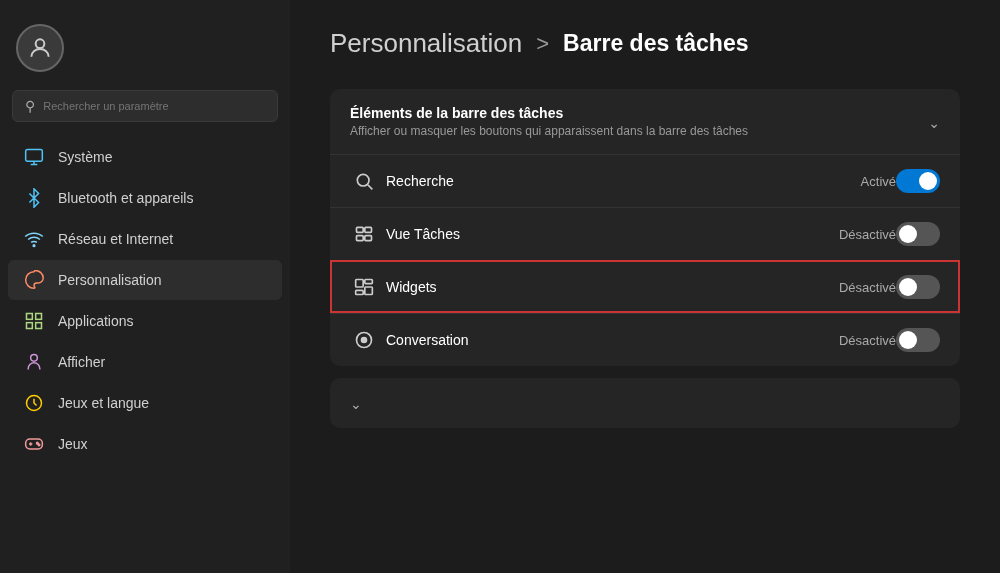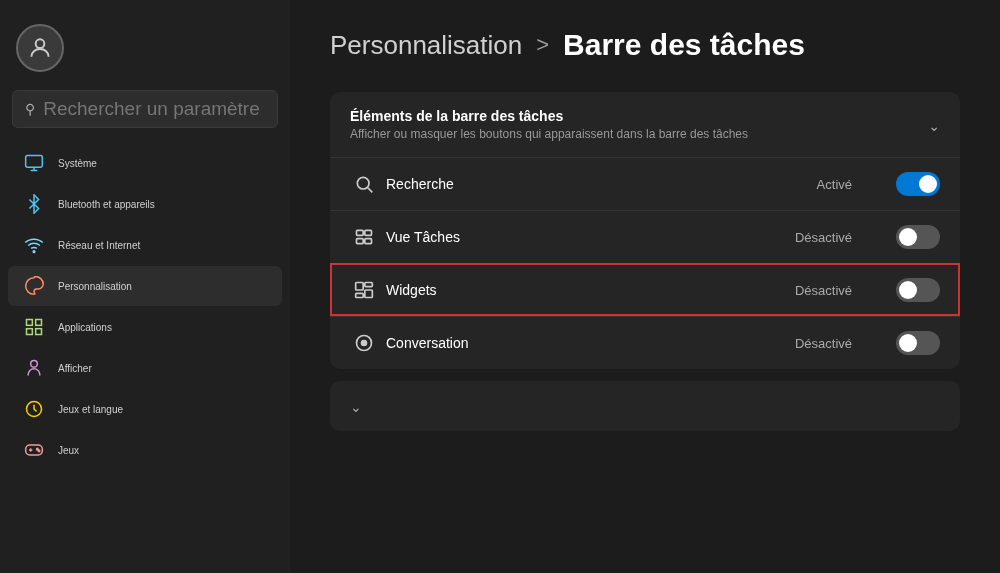--- a/index.html
+++ b/index.html
@@ -53,21 +53,21 @@
       margin: 0 12px 10px 12px;
       padding: 7px 12px;
       gap: 8px;
     }
 
     .search-box input {
       background: transparent;
       border: none;
       outline: none;
       color: #3b82f6;
-      font-size: 19px;
+      font-size: 11px;
       width: 100%;
     }
 
     .search-icon {
       color: #aaa;
       font-size: 14px;
     }
 
     .nav-list {
       list-style: none;
@@ -75,21 +75,21 @@
     }
 
     .nav-item {
       display: flex;
       align-items: center;
       gap: 14px;
       padding: 10px 16px;
       cursor: pointer;
       border-radius: 6px;
       margin: 1px 8px;
-      font-size: 10px;
+      font-size: 14px;
       color: #d0d0d0;
     }
 
     .nav-item.active {
       background: #2d2d2d;
     }
 
     .nav-item .nav-icon {
       width: 20px;
       height: 20px;
@@ -119,21 +119,21 @@
       font-weight: 300;
       color: #d0d0d0;
     }
 
     .page-header .chevron {
       font-size: 22px;
       color: #999;
     }
 
     .page-header .page-title {
-      font-size: 30px;
+      font-size: 23px;
       font-weight: 700;
       color: #ffffff;
     }
 
     
     .settings-section {
       background: #252525;
       border-radius: 10px;
       margin-bottom: 12px;
       overflow: hidden;
@@ -165,21 +165,20 @@
       color: #aaa;
       margin-top: 2px;
     }
 
     .settings-item {
       display: flex;
       align-items: center;
       padding: 14px 20px 14px 56px;
       border-top: 1px solid #333;
       position: relative;
-      gap: 44px;
     }
 
     .settings-item.highlighted {
       outline: 2px solid #cc3333;
       outline-offset: -2px;
     }
 
     .item-icon {
       position: absolute;
       left: 20px;

